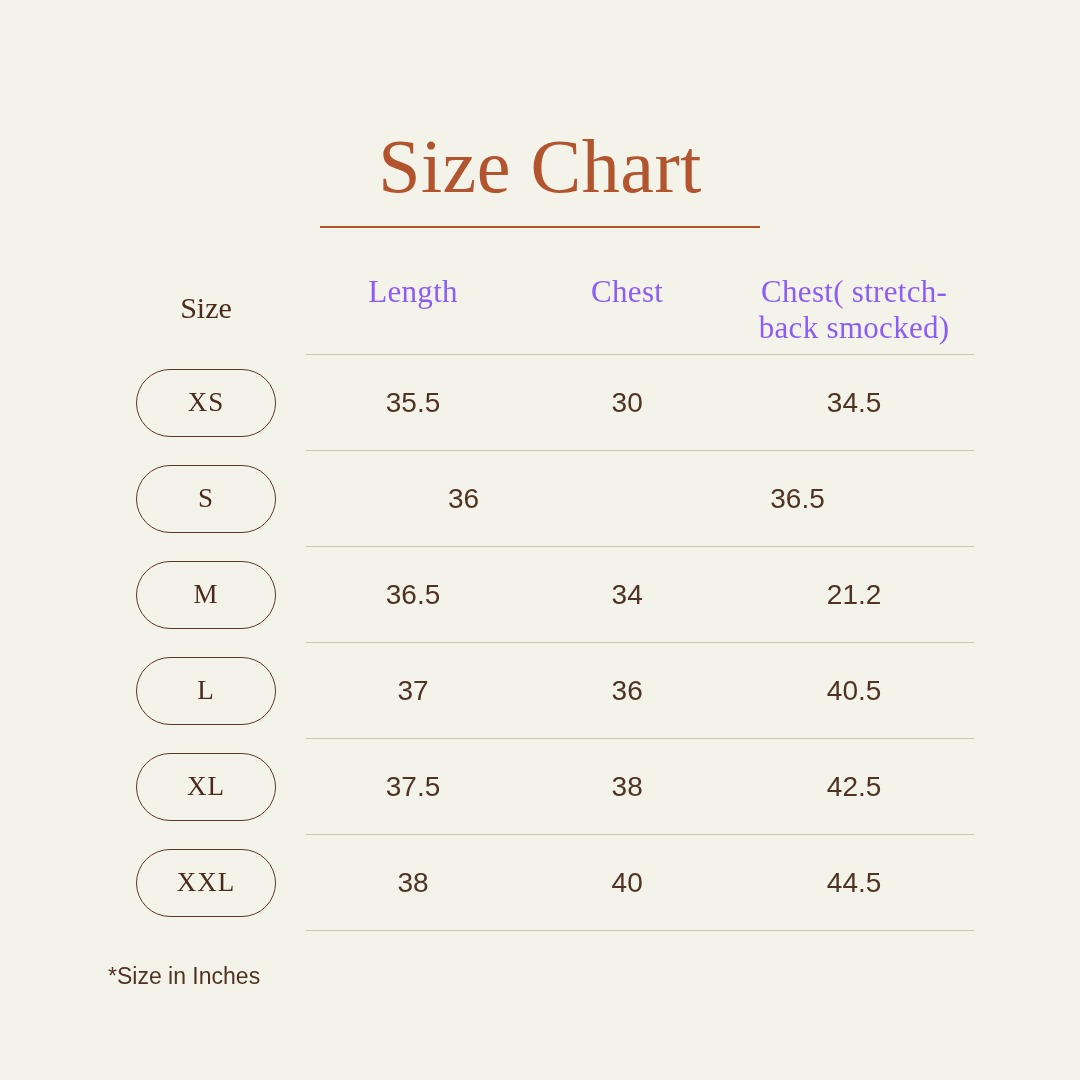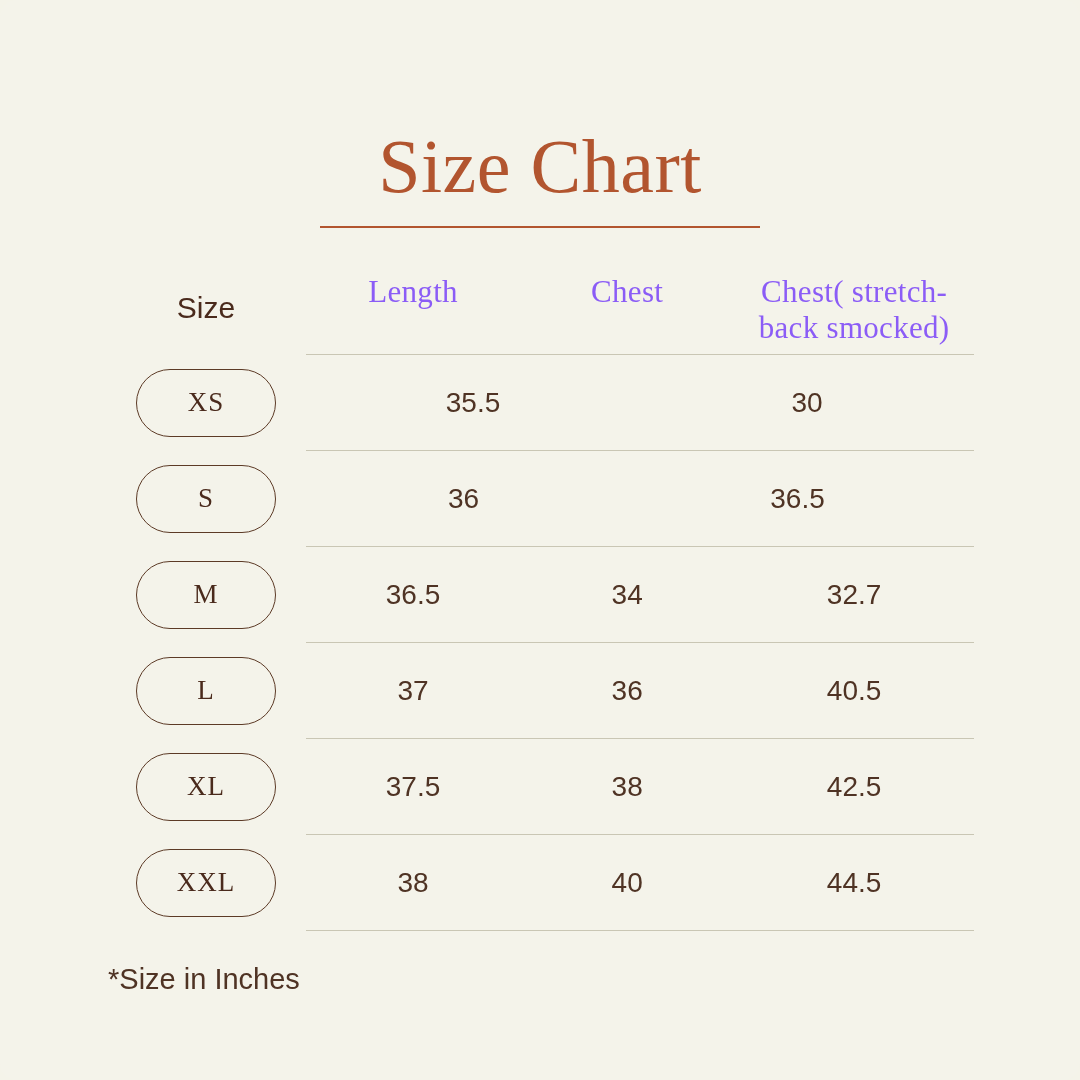--- a/index.html
+++ b/index.html
@@ -74,21 +74,21 @@
     height: 92px;
     align-items: center;
   }
   .h-label {
     font-family: "Liberation Serif", serif;
     font-size: 31px;
     color: #8b5cf6;
     letter-spacing: 0.3px;
   }
   .h-size {
-    font-family: Liberation Sans, sans-serif;
+    font-family: Liberation Serif, serif;
     font-size: 30px;
     color: #4a2a1c;
   }
   .header-cells {
     flex: 1 1 0;
     display: flex;
     align-items: flex-start;
     padding-top: 12px;
   }
   .h-cell {
@@ -148,21 +148,21 @@
     height: 1px;
     background: #c9c6b4;
   }
 
   
   .footnote {
     position: absolute;
     left: 108px;
     top: 963px;
     font-family: "Liberation Sans", sans-serif;
-    font-size: 29px;
+    font-size: 23px;
     color: #4f3324;
   }
 </style>
 </head>
 <body>
 
 <div class="page">
 
   <div class="title-wrap">
     <div class="title">Size Chart</div>
@@ -191,20 +191,21 @@
 
     <div class="row data-row">
       <div class="col-size">
         <div class="pill">
           <span class="pill-label">XS</span>
         </div>
       </div>
       <div class="cells">
         <div class="cell">35.5</div>
         <div class="cell">30</div>
+        <div class="cell wide">34.5</div>
       </div>
     </div>
     <div class="row-rule"></div>
 
     <div class="row data-row">
       <div class="col-size">
         <div class="pill">
           <span class="pill-label">S</span>
         </div>
       </div>
@@ -217,21 +218,21 @@
 
     <div class="row data-row">
       <div class="col-size">
         <div class="pill">
           <span class="pill-label">M</span>
         </div>
       </div>
       <div class="cells">
         <div class="cell">36.5</div>
         <div class="cell">34</div>
-        <div class="cell wide">32.7</div>
+        <div class="cell wide">21.2</div>
       </div>
     </div>
     <div class="row-rule"></div>
 
     <div class="row data-row">
       <div class="col-size">
         <div class="pill">
           <span class="pill-label">L</span>
         </div>
       </div>

